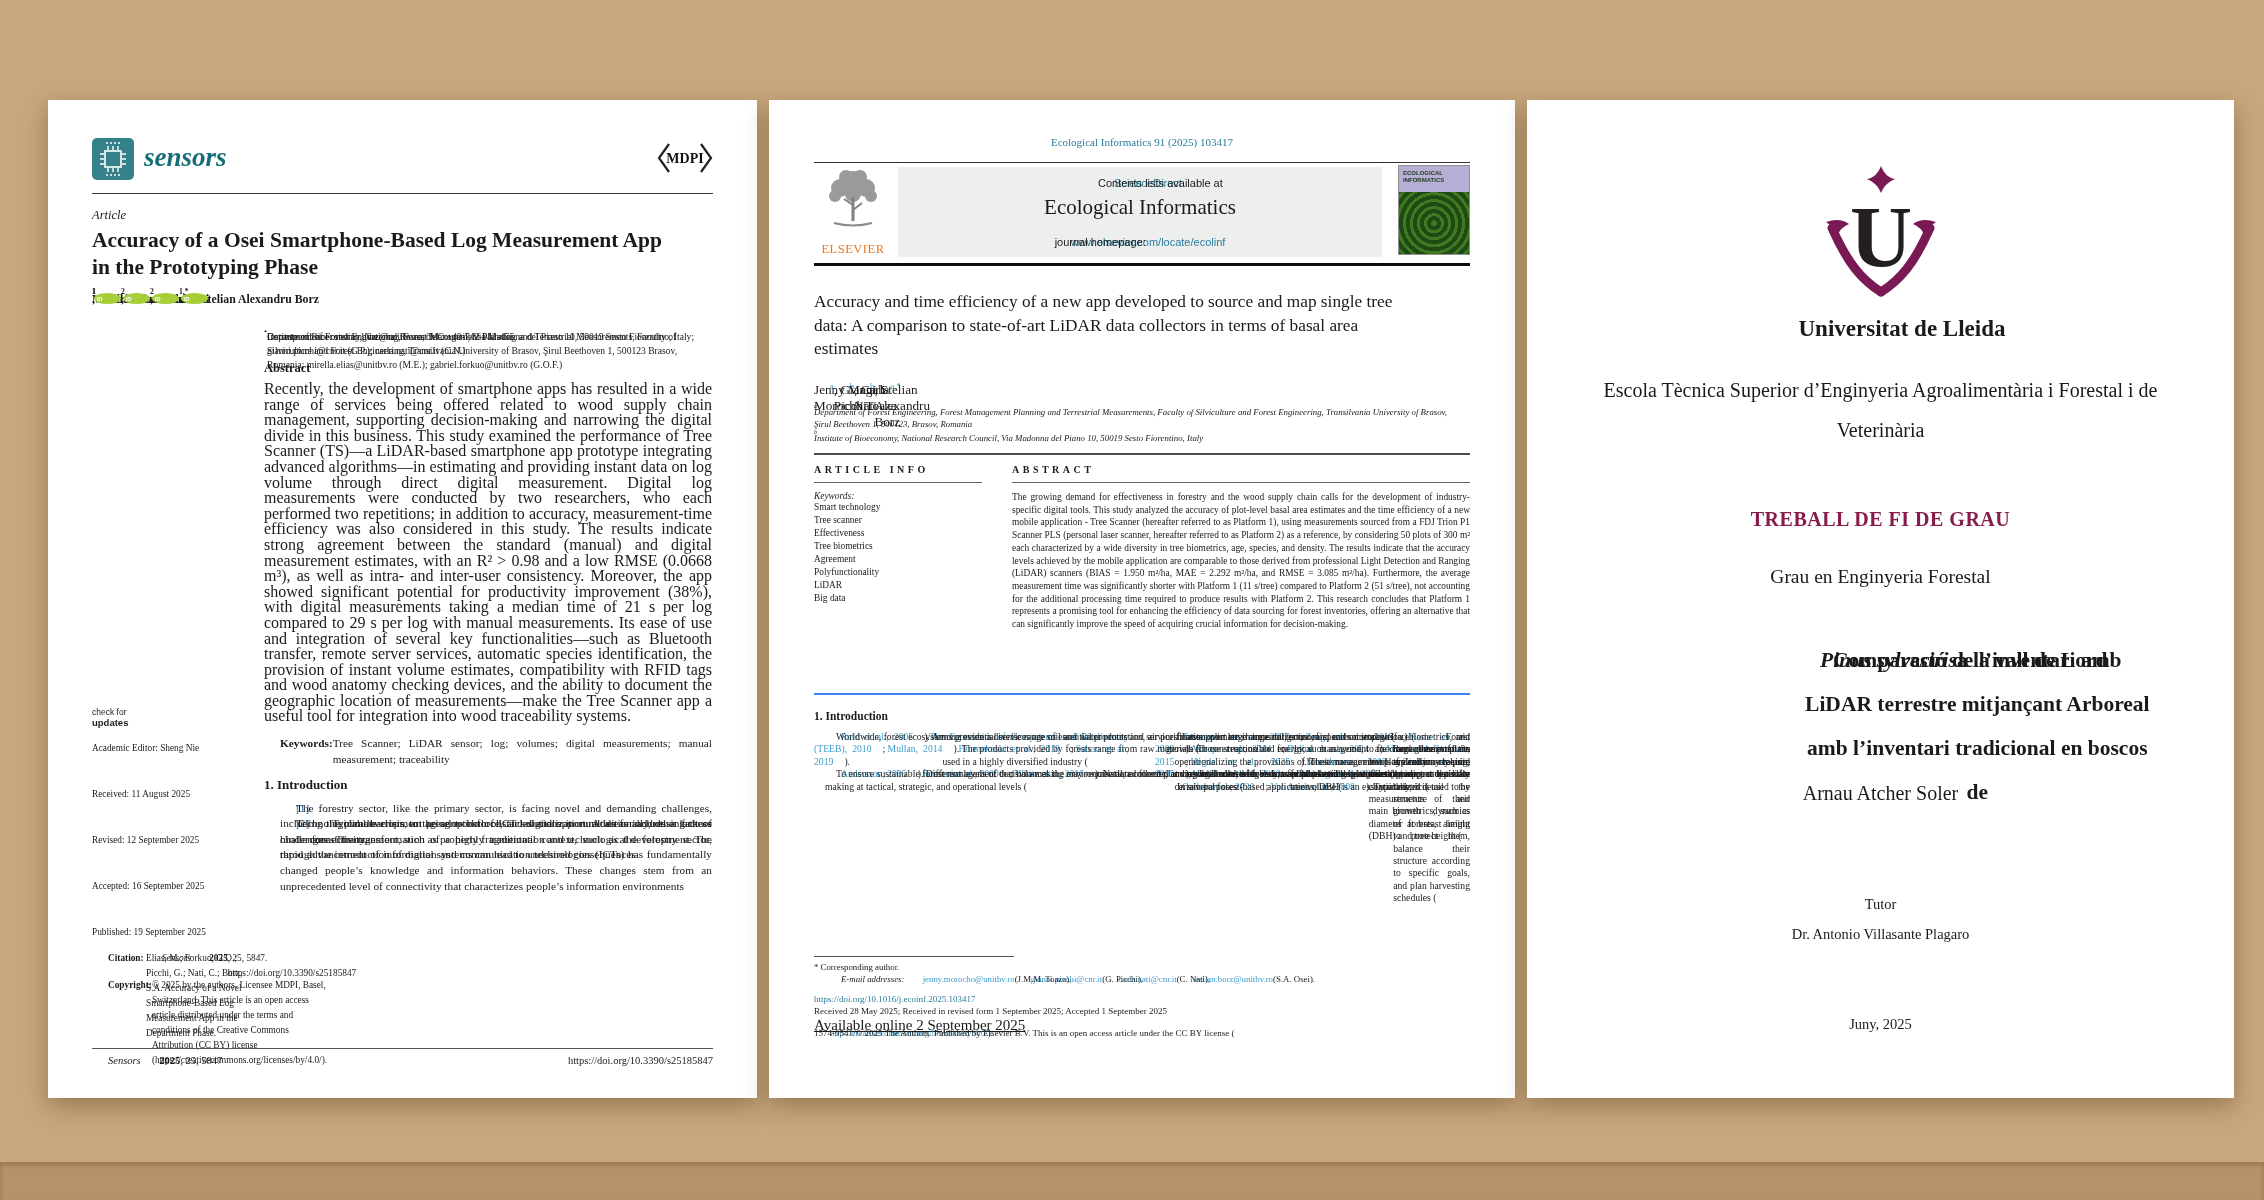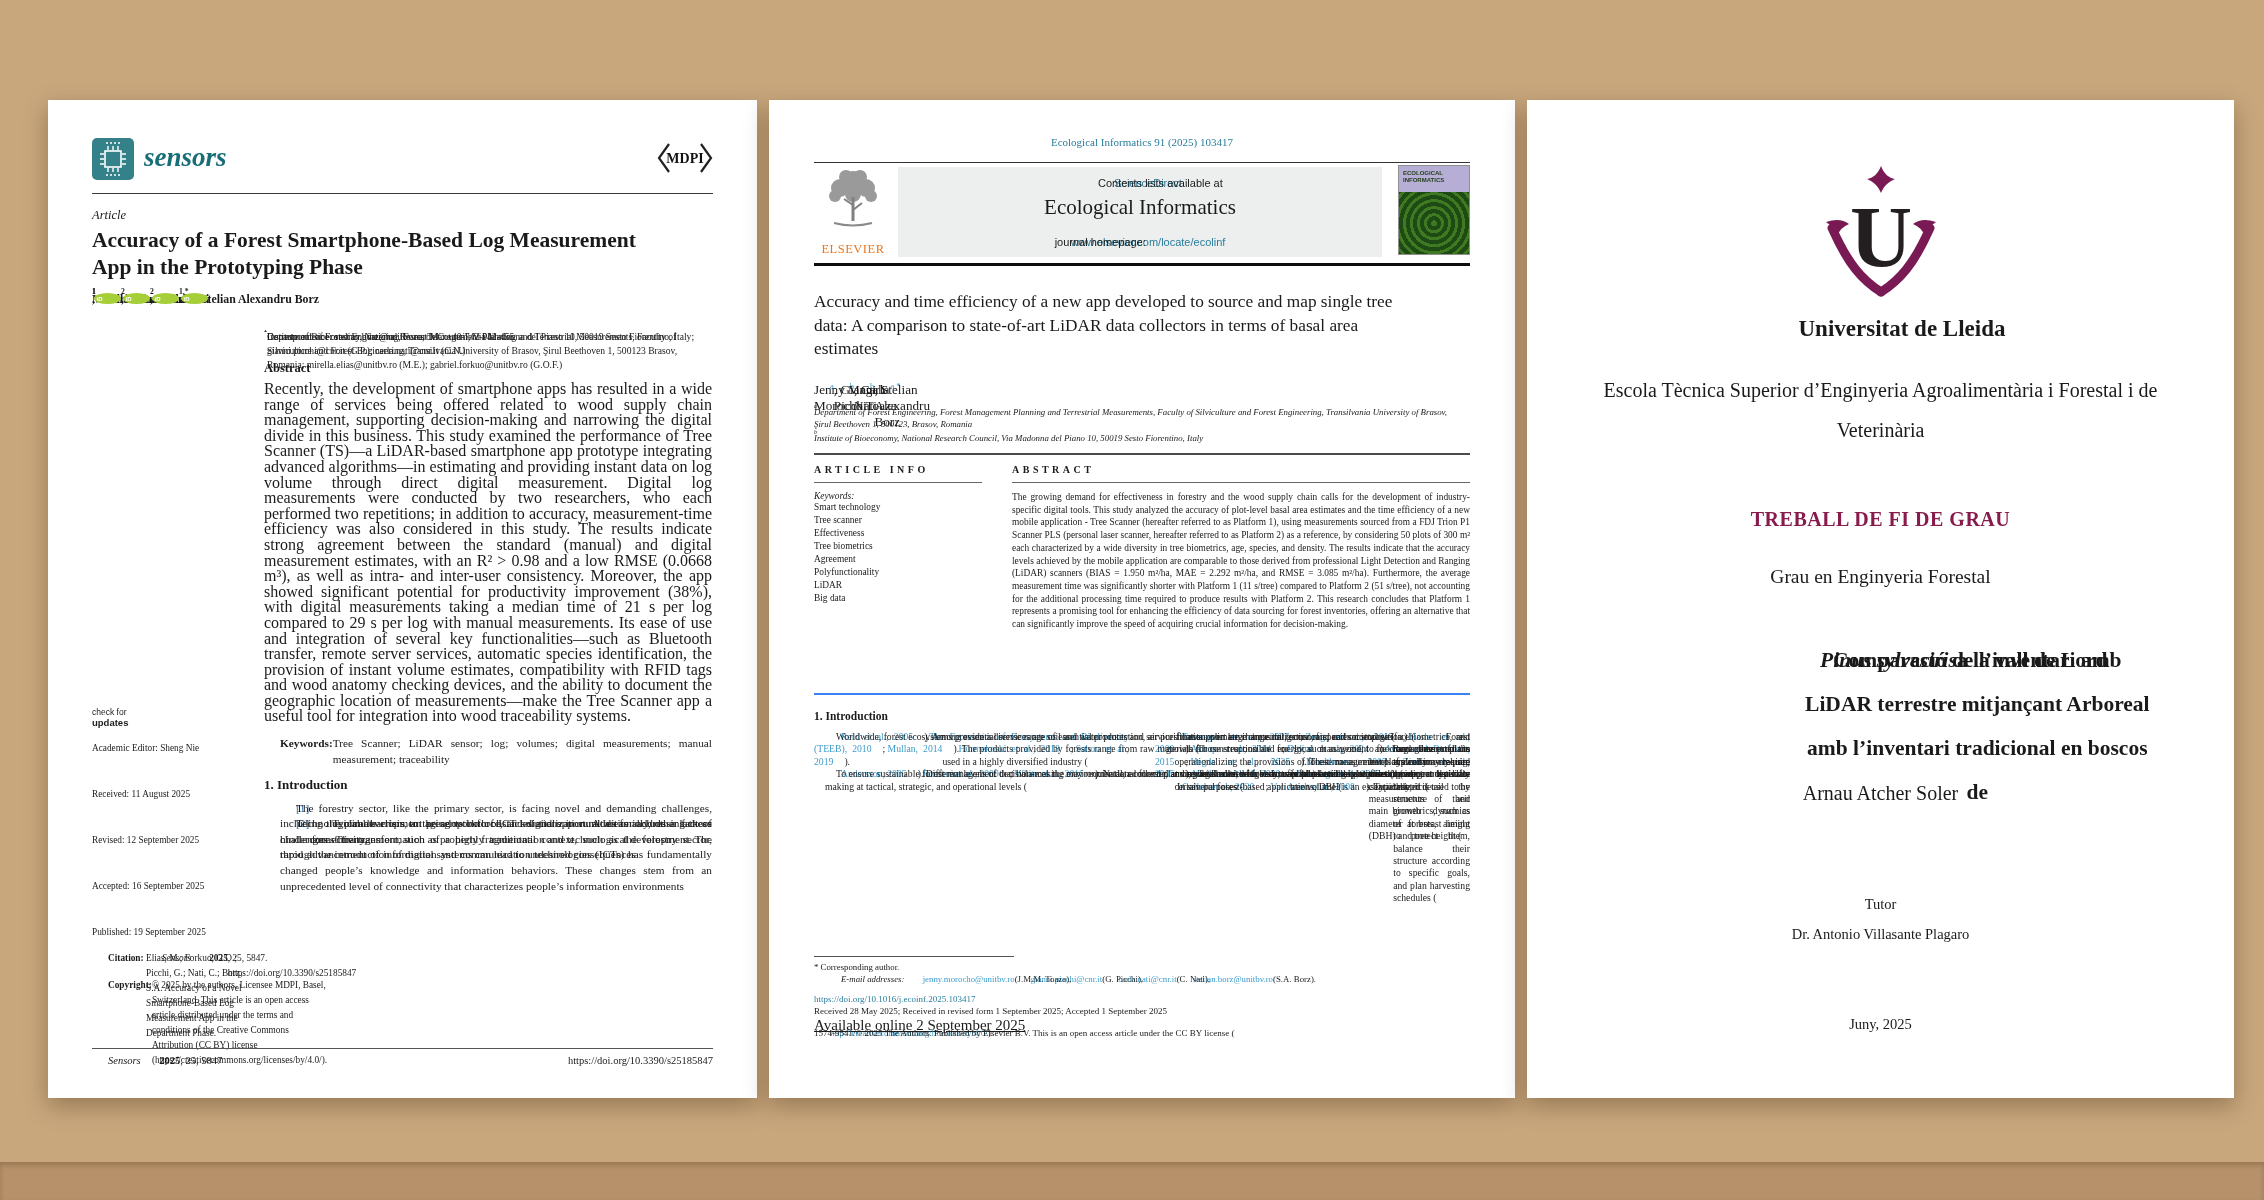--- a/index.html
+++ b/index.html
@@ -149,21 +149,21 @@
     <div class="sensors-word">sensors</div>
     <div class="mdpi-logo">
       <svg width="60" height="32" viewBox="0 0 60 32">
         <path d="M14 2 L4 16 L14 30" fill="none" stroke="#222" stroke-width="2.2"></path>
         <path d="M46 2 L56 16 L46 30" fill="none" stroke="#222" stroke-width="2.2"></path>
         <text x="30" y="21" text-anchor="middle" font-family="Liberation Serif, serif" font-weight="bold" font-size="14" fill="#111">MDPI</text>
       </svg>
     </div>
     <div class="lp-rule"></div>
     <div class="lp-article">Article</div>
-    <div class="lp-title">Accuracy of a Forest Smartphone-Based Log Measurement App in the Prototyping Phase</div>
+    <div class="lp-title">Accuracy of a Osei Smartphone-Based Log Measurement App in the Prototyping Phase</div>
     <div class="lp-authors"><span>Mirella Elias </span><sup>1</sup><span>, Gabriel Osei Forkuo </span><sup>1</sup><span class="seg-icon orcid"></span><span>, Gianni Picchi </span><sup>2</sup><span class="seg-icon orcid"></span><span>, Carla Nati </span><sup>2</sup><span class="seg-icon orcid"></span><span> and Stelian Alexandru Borz </span><sup>1,*</sup><span class="seg-icon orcid"></span></div>
 
     <aside class="lp-side">
       <div class="updates-badge">
         <span class="updates-icon" style="position:static;"></span>
         <span class="updates-text" style="position:static;">
           <span class="l1" style="position:static;display:block;">check for</span>
           <span class="l2" style="position:static;display:block;">updates</span>
         </span>
       </div>
@@ -283,21 +283,21 @@
         <p><span>To ensure sustainable forest management that balances the environmental, economic, and societal roles of forests, careful planning is required to support decision-making at tactical, strategic, and operational levels (</span><span class="lnk">Andersson, 2005</span><span>). Different levels of decision-making may require data collected at varying scales, with various features and levels of detail (</span><span class="lnk">Forzieri et al., 2009</span><span>; </span><span class="lnk">White et al., 2016</span><span>). National forest planning and monitoring may need plot-level data to characterize</span></p>
       </div>
       <div class="mp-col">
         <p><span>forests over large areas in terms of species composition, biometrics, and growth (</span><span class="lnk">Temesgen et al., 2007</span><span>; </span><span class="lnk">Zeng et al., 2015</span><span>). Forest management plans typically require more granular data that detail the structure and growth dynamics of forests, aiming to protect them, balance their structure according to specific goals, and plan harvesting schedules (</span><span class="lnk">Hasle et al., 2000</span><span>). Those responsible for local management are more interested in operationalizing the provisions of forest management plans and may require more detailed tree-level data for transactional purposes (</span><span class="lnk">Astrup et al., 2014</span><span>; </span><span class="lnk">Didion et al., 2024</span><span>). Regardless of the level of decision-making, trees are typically characterized by measurements of their main biometrics, such as diameter at breast height (DBH) and tree height (</span><span class="lnk">Avery and Burkhart, 2015</span><span>; </span><span class="lnk">Hegde et al., 2025</span><span>). These measurements are commonly used in allometric equations to predict or estimate tree volume (</span><span class="lnk">Muukkonen, 2007</span><span>; </span><span class="lnk">Zianis et al., 2005</span><span>), which can then be extrapolated to the plot or compartment level for certain purposes (</span><span class="lnk">Abedi and Abedi, 2020</span><span>; </span><span class="lnk">Roxburgh et al., 2015</span><span>).</span></p>
         <p><span>In several forest-based applications, DBH is an essential metric (</span><span class="lnk">Gollob et al., 2020</span><span>; </span><span class="lnk">Van Aardt et al., 2008</span><span>). Typically, it is used to</span></p>
       </div>
     </div>
 
     <div class="mp-fnrule"></div>
     <div class="mp-fn1">* Corresponding author.</div>
-    <div class="mp-fn2"><span class="i">E-mail addresses: </span><span class="lnk">jenny.morocho@unitbv.ro</span><span> (J.M.M. Toaza), </span><span class="lnk">gianni.picchi@cnr.it</span><span> (G. Picchi), </span><span class="lnk">carla.nati@cnr.it</span><span> (C. Nati), </span><span class="lnk">stelian.borz@unitbv.ro</span><span> (S.A. Borz).</span></div>
+    <div class="mp-fn2"><span class="i">E-mail addresses: </span><span class="lnk">jenny.morocho@unitbv.ro</span><span> (J.M.M. Toaza), </span><span class="lnk">gianni.picchi@cnr.it</span><span> (G. Picchi), </span><span class="lnk">carla.nati@cnr.it</span><span> (C. Nati), </span><span class="lnk">stelian.borz@unitbv.ro</span><span> (S.A. Osei).</span></div>
     <div class="mp-doi">https://doi.org/10.1016/j.ecoinf.2025.103417</div>
     <div class="mp-rec">Received 28 May 2025; Received in revised form 1 September 2025; Accepted 1 September 2025</div>
     <div class="mp-avail">Available online 2 September 2025</div>
     <div class="mp-issn"><span>1574-9541/© 2025 The Authors. Published by Elsevier B.V. This is an open access article under the CC BY license (</span><span class="lnk">http://creativecommons.org/licenses/by/4.0/</span><span>).</span></div>
   </section>
 
   <section class="page pg-right">
     <div class="udl-logo">
       <svg width="170" height="152" viewBox="0 0 170 152">
         <text x="85" y="104" text-anchor="middle" font-family="Liberation Serif, serif" font-weight="bold" font-size="86" fill="#231f20">U</text>

